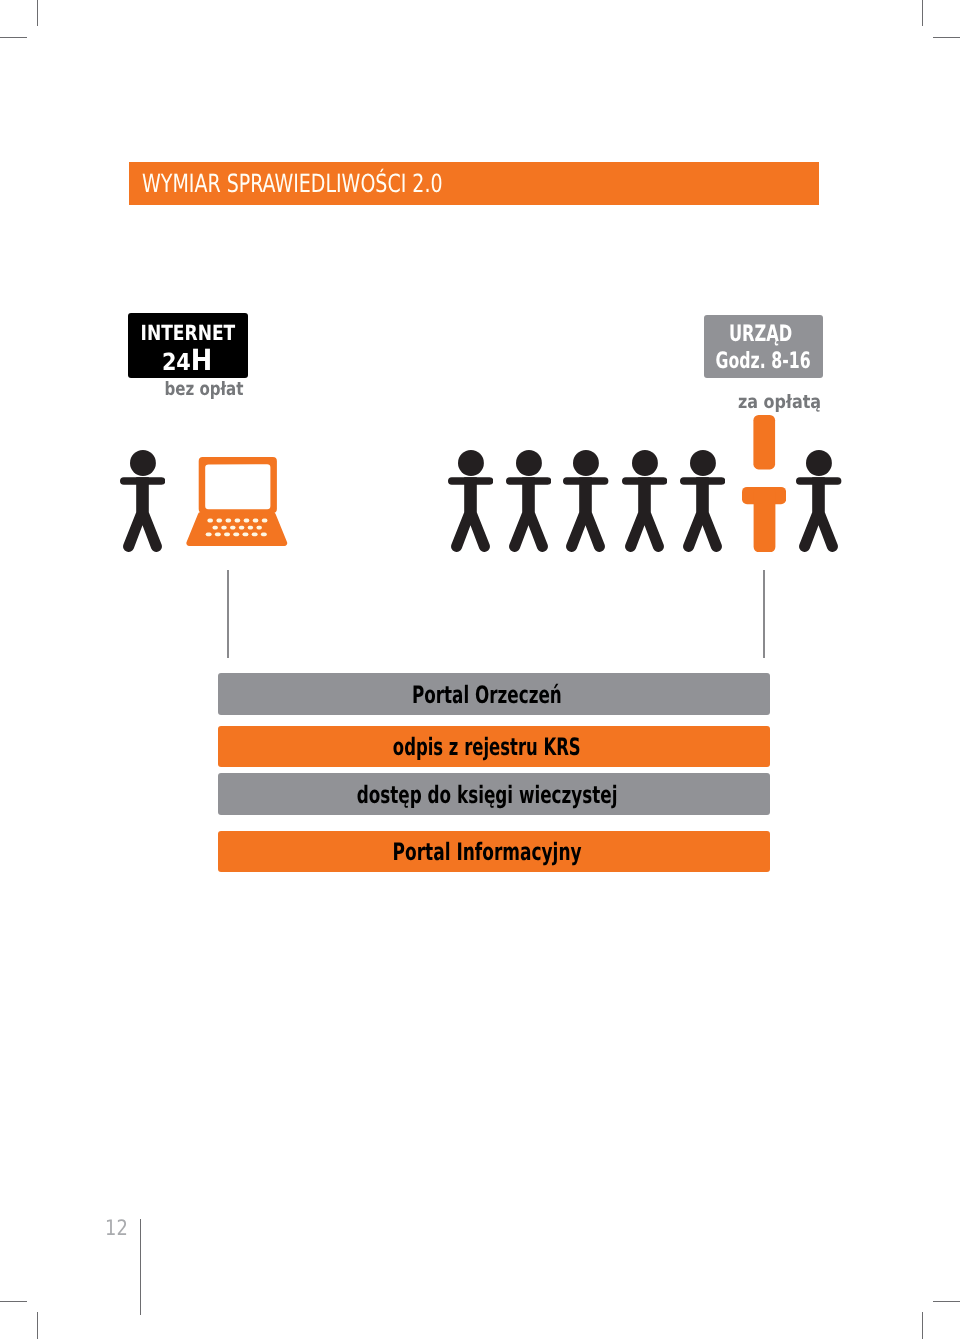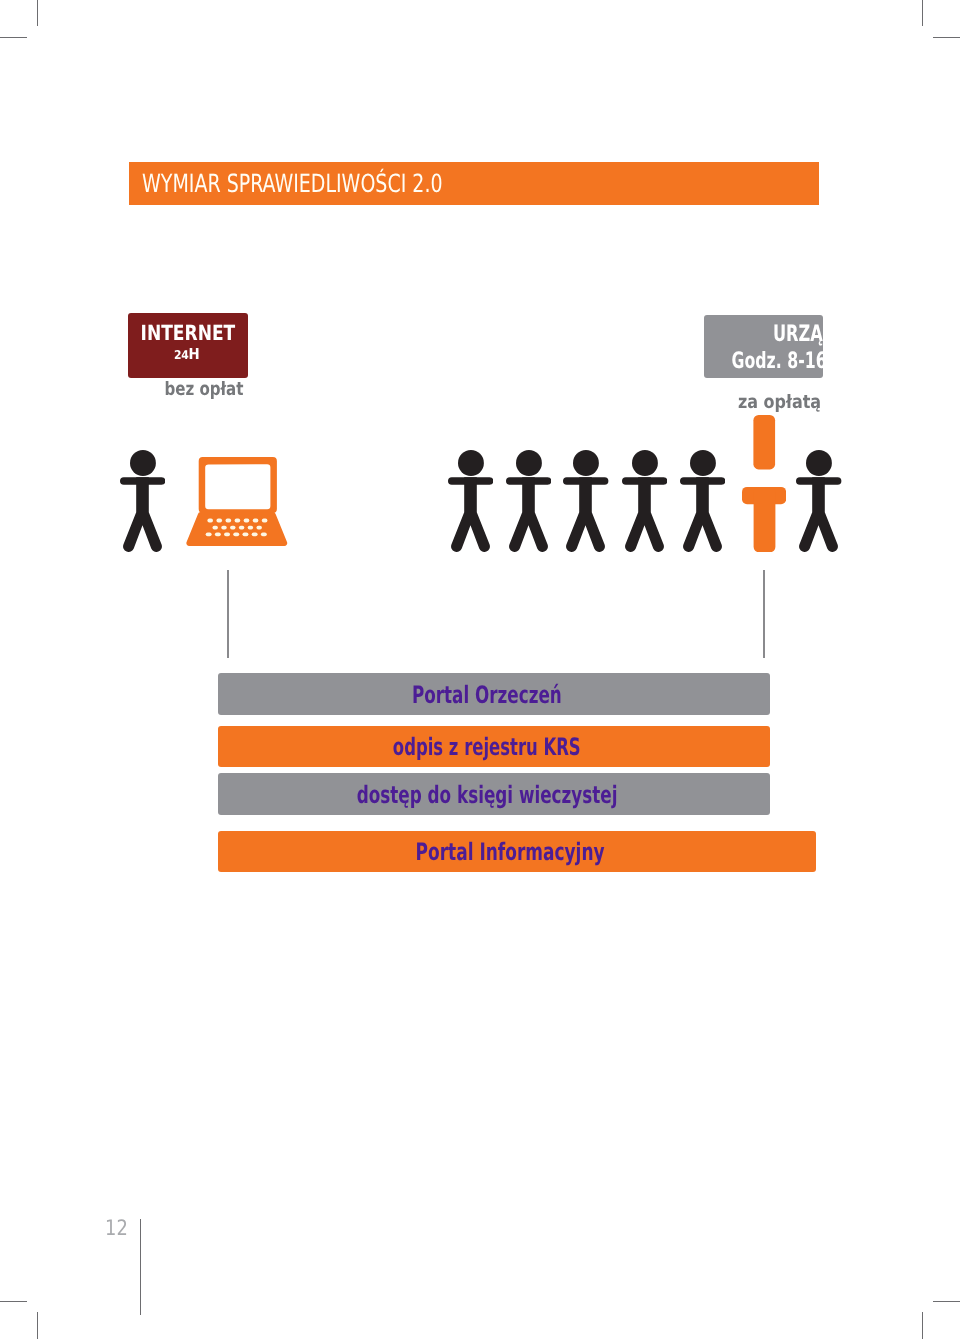--- a/index.html
+++ b/index.html
@@ -10,21 +10,21 @@
   .page{position:absolute;inset:0;}
   .cm{position:absolute;background:#6d6d70;}
   .banner{position:absolute;left:128.5px;top:162px;width:690px;height:42.5px;background:#f37521;}
   .banner-text{position:absolute;left:142px;top:168.5px;color:#fffdf5;font-size:25.1px;
        font-family:"DejaVu Sans Condensed","DejaVu Sans",sans-serif;
        white-space:nowrap;transform:scaleX(.842);transform-origin:0 0;}
   .chip{position:absolute;background:#919296;border-radius:3px;color:#fff;text-align:center;}
   .sub{position:absolute;color:#76787b;font-weight:bold;text-align:right;
        font-family:"DejaVu Sans Condensed","DejaVu Sans",sans-serif;line-height:1;white-space:nowrap;}
   .bar{position:absolute;left:218px;width:552px;height:41.8px;border-radius:3px;
-       color:#4c1d95;font-family:"DejaVu Sans Condensed","DejaVu Sans",sans-serif;
+       color:#000000;font-family:"DejaVu Sans Condensed","DejaVu Sans",sans-serif;
        font-size:24px;font-weight:bold;line-height:1;white-space:nowrap;}
   .bar span{position:absolute;left:0;width:100%;text-align:center;display:block;}
   .bar span b{display:inline-block;font-weight:inherit;transform-origin:50% 50%;}
   .divider{position:absolute;width:2px;background:#8a8a8d;}
   .pageno{position:absolute;left:104.9px;top:1218px;color:#a9abae;font-size:21.4px;
         font-family:"DejaVu Sans Condensed","DejaVu Sans",sans-serif;line-height:1;
         transform:scaleX(.93);transform-origin:0 50%;}
   .chip{font-family:"DejaVu Sans Condensed","DejaVu Sans",sans-serif;font-weight:bold;}
   .chip-l1,.chip-l2{position:absolute;left:0;width:100%;white-space:nowrap;line-height:1;}
   .cl{display:inline-block;transform-origin:50% 50%;}
@@ -43,37 +43,37 @@
   <div class="cm" style="left: 933px; top: 37px; width: 27px; height: 1px; background: rgb(109, 109, 112);"></div>
   <div class="cm" style="left: 0px; top: 1301px; width: 27px; height: 1px; background: rgb(109, 109, 112);"></div>
   <div class="cm" style="left: 37px; top: 1312px; width: 1px; height: 27px; background: rgb(109, 109, 112);"></div>
   <div class="cm" style="left: 933px; top: 1301px; width: 27px; height: 1px; background: rgb(109, 109, 112);"></div>
   <div class="cm" style="left: 922px; top: 1312px; width: 1px; height: 27px; background: rgb(109, 109, 112);"></div>
   <div class="cm" style="left: 140px; top: 1219px; width: 1px; height: 96px; background: rgb(109, 109, 112);"></div>
 
   <div class="banner" style="background: rgb(243, 117, 33);"></div>
   <div class="banner-text">WYMIAR SPRAWIEDLIWOŚCI 2.0</div>
 
-  <div class="chip" style="left: 128px; top: 313px; width: 120px; height: 64.5px; background: #7f1d1d;">
+  <div class="chip" style="left: 128px; top: 313px; width: 120px; height: 64.5px; background: #000000;">
     <div class="chip-l1" style="top:10px;">
       <span class="cl" style="font-size:20.8px;transform:scaleX(.912);">INTERNET</span>
     </div>
     <div class="chip-l2" style="top:32.6px;">
-      <span class="cl n24" style="font-size:15px;transform:translateX(-1.3px) scaleX(.985);"><span class="digits">24</span><span>H</span></span>
+      <span class="cl n24" style="font-size:29px;transform:translateX(-1.3px) scaleX(.985);"><span class="digits">24</span><span>H</span></span>
     </div>
   </div>
   <div class="sub" style="left: 128px; top: 381.3px; width: 120px; color: rgb(118, 120, 123);">
     <span class="cl" style="font-size: 18.6px; transform: scaleX(0.9); color: rgb(118, 120, 123);">bez opłat</span>
   </div>
 
   <div class="chip" style="left: 703.7px; top: 315.3px; width: 119.1px; height: 62.4px; background: rgb(145, 146, 150);">
-    <div class="chip-l1" style="top:7.3px;margin-left:44px;">
+    <div class="chip-l1" style="top:7.3px;">
       <span class="cl" style="font-size:22.5px;transform:translateX(-3px) scaleX(.80);">URZĄD</span>
     </div>
-    <div class="chip-l2" style="top:34.5px;margin-left:16px;">
+    <div class="chip-l2" style="top:34.5px;">
       <span class="cl" style="font-size:22.5px;transform:translateX(-2px) scaleX(.778);">Godz. 8-16</span>
     </div>
   </div>
   <div class="sub" style="left: 703.7px; top: 394px; width: 119.1px; color: rgb(118, 120, 123);">
     <span class="cl" style="font-size: 18.6px; transform: scaleX(0.955); color: rgb(118, 120, 123);">za opłatą</span>
   </div>
 
   <div id="pictos">
       <div class="picto" style="left: 119.9px; top: 449.6px;">
         <svg viewBox="0 0 45.4 102.4" width="45.4" height="102.4">
@@ -165,19 +165,19 @@
   <div id="bars">
       <div class="bar" style="top: 673.1px; background: rgb(145, 146, 150);">
         <span style="top: 9.6px;"><b style="transform: translateX(-7.5px) scaleX(0.777);">Portal Orzeczeń</b></span>
       </div>
       <div class="bar" style="top: 725.6px; background: rgb(243, 117, 33);">
         <span style="top: 9px;"><b style="transform: translateX(-7.5px) scaleX(0.762);">odpis z rejestru KRS</b></span>
       </div>
       <div class="bar" style="top: 773px; background: rgb(145, 146, 150);">
         <span style="top: 9.6px;"><b style="transform: translateX(-6.5px) scaleX(0.778);">dostęp do księgi wieczystej</b></span>
       </div>
-      <div class="bar" style="top: 830.6px; background: rgb(243, 117, 33); padding-left: 46px;">
+      <div class="bar" style="top: 830.6px; background: rgb(243, 117, 33);">
         <span style="top: 9.6px;"><b style="transform: translateX(-7px) scaleX(0.787);">Portal Informacyjny</b></span>
       </div>
     </div>
 
   <div class="pageno" style="color: rgb(169, 171, 174);">12</div>
 </div>
 
 </body></html>

